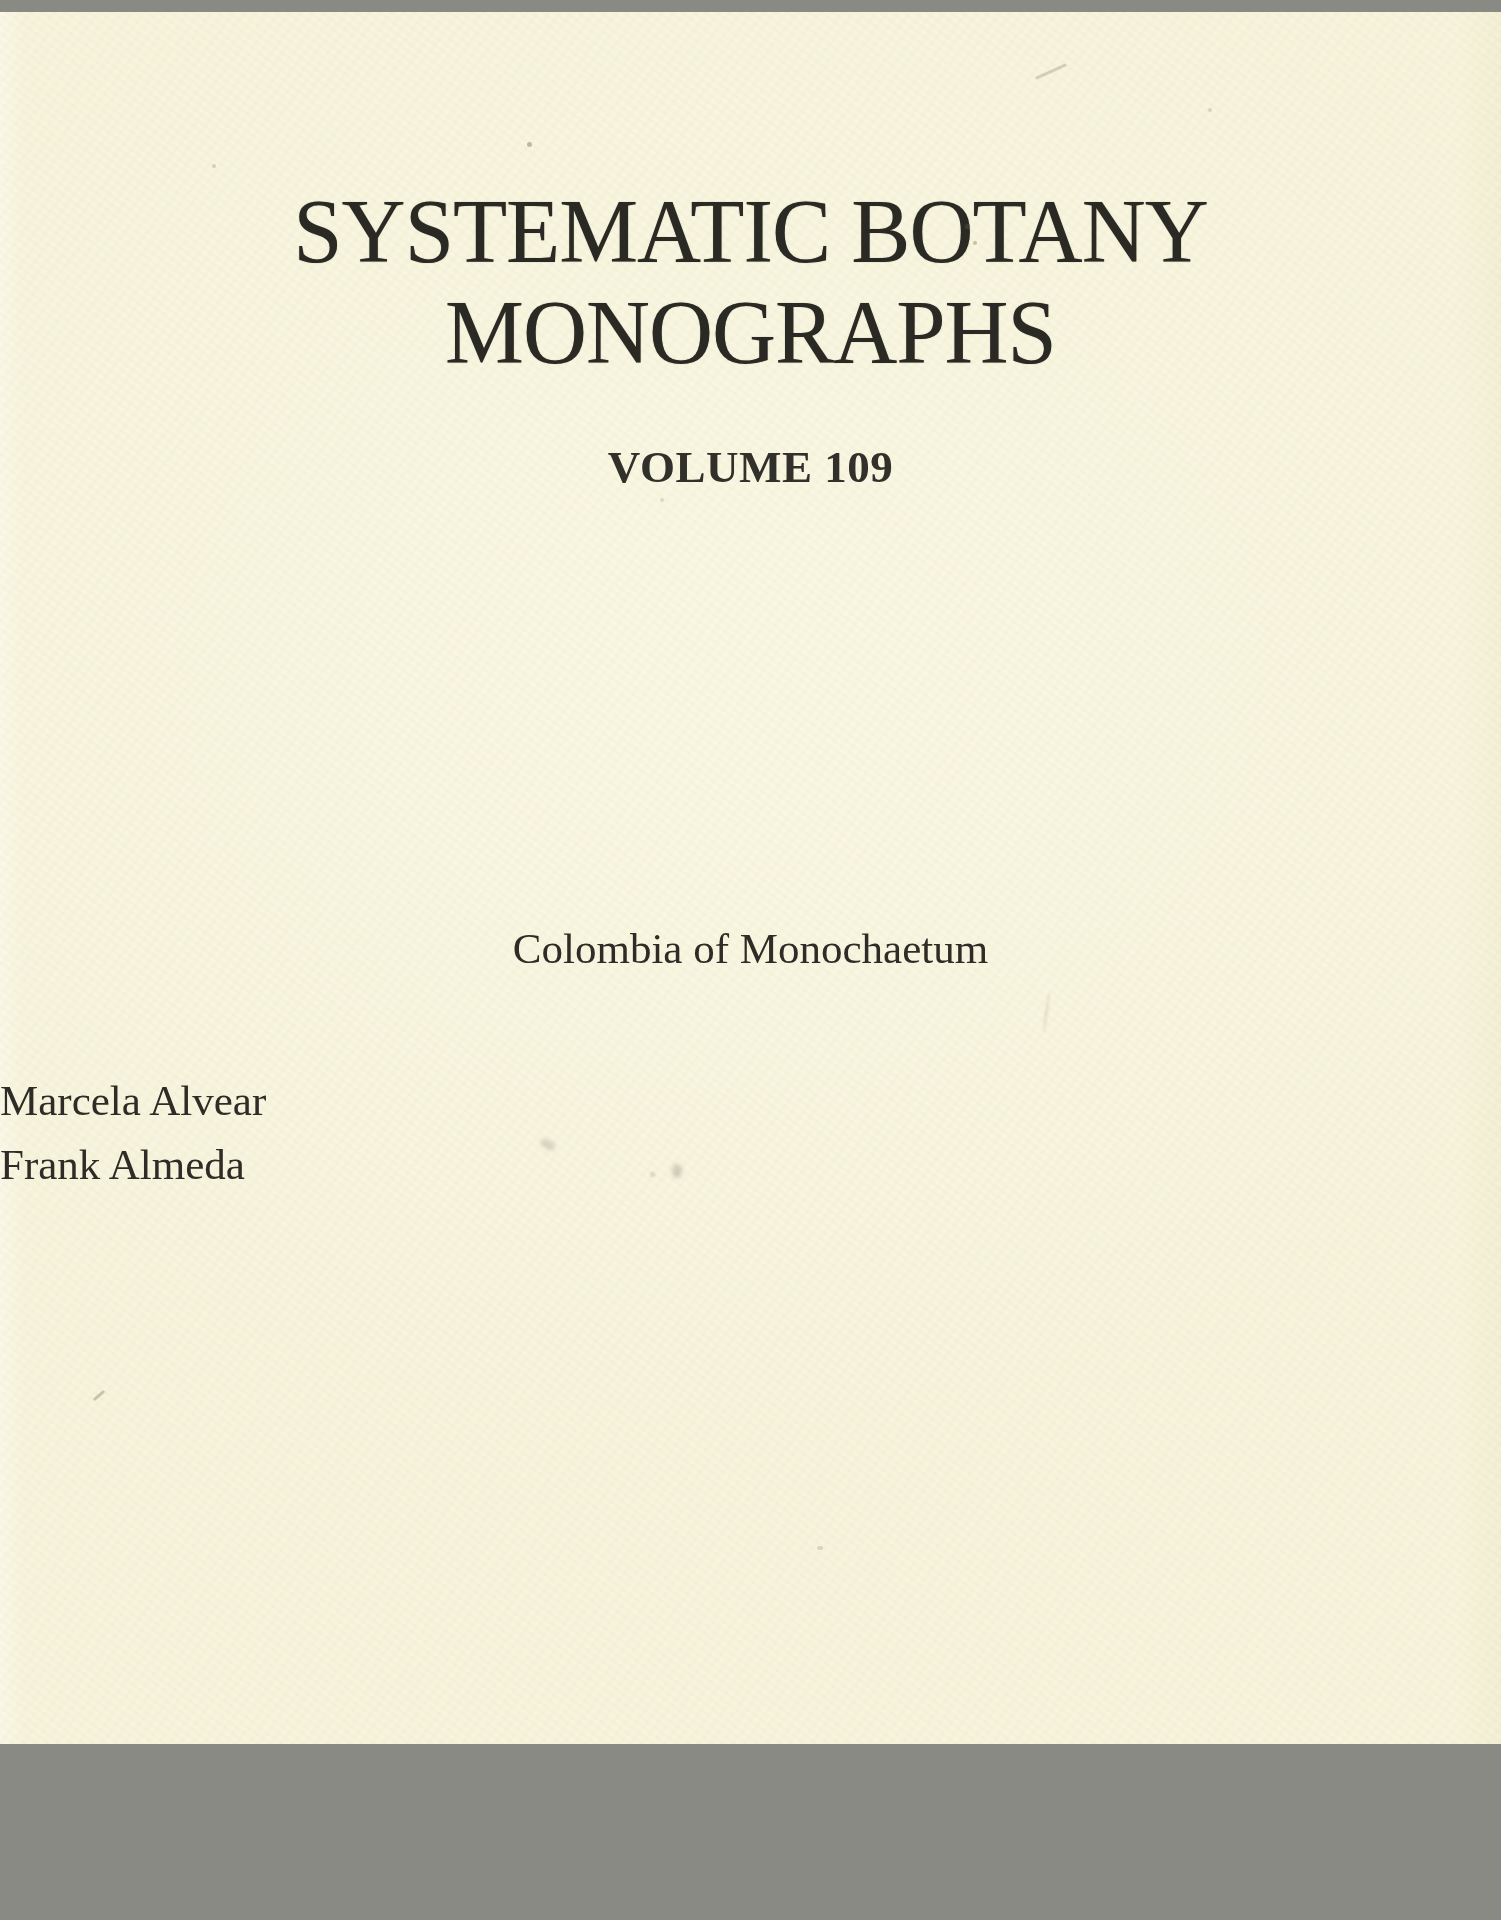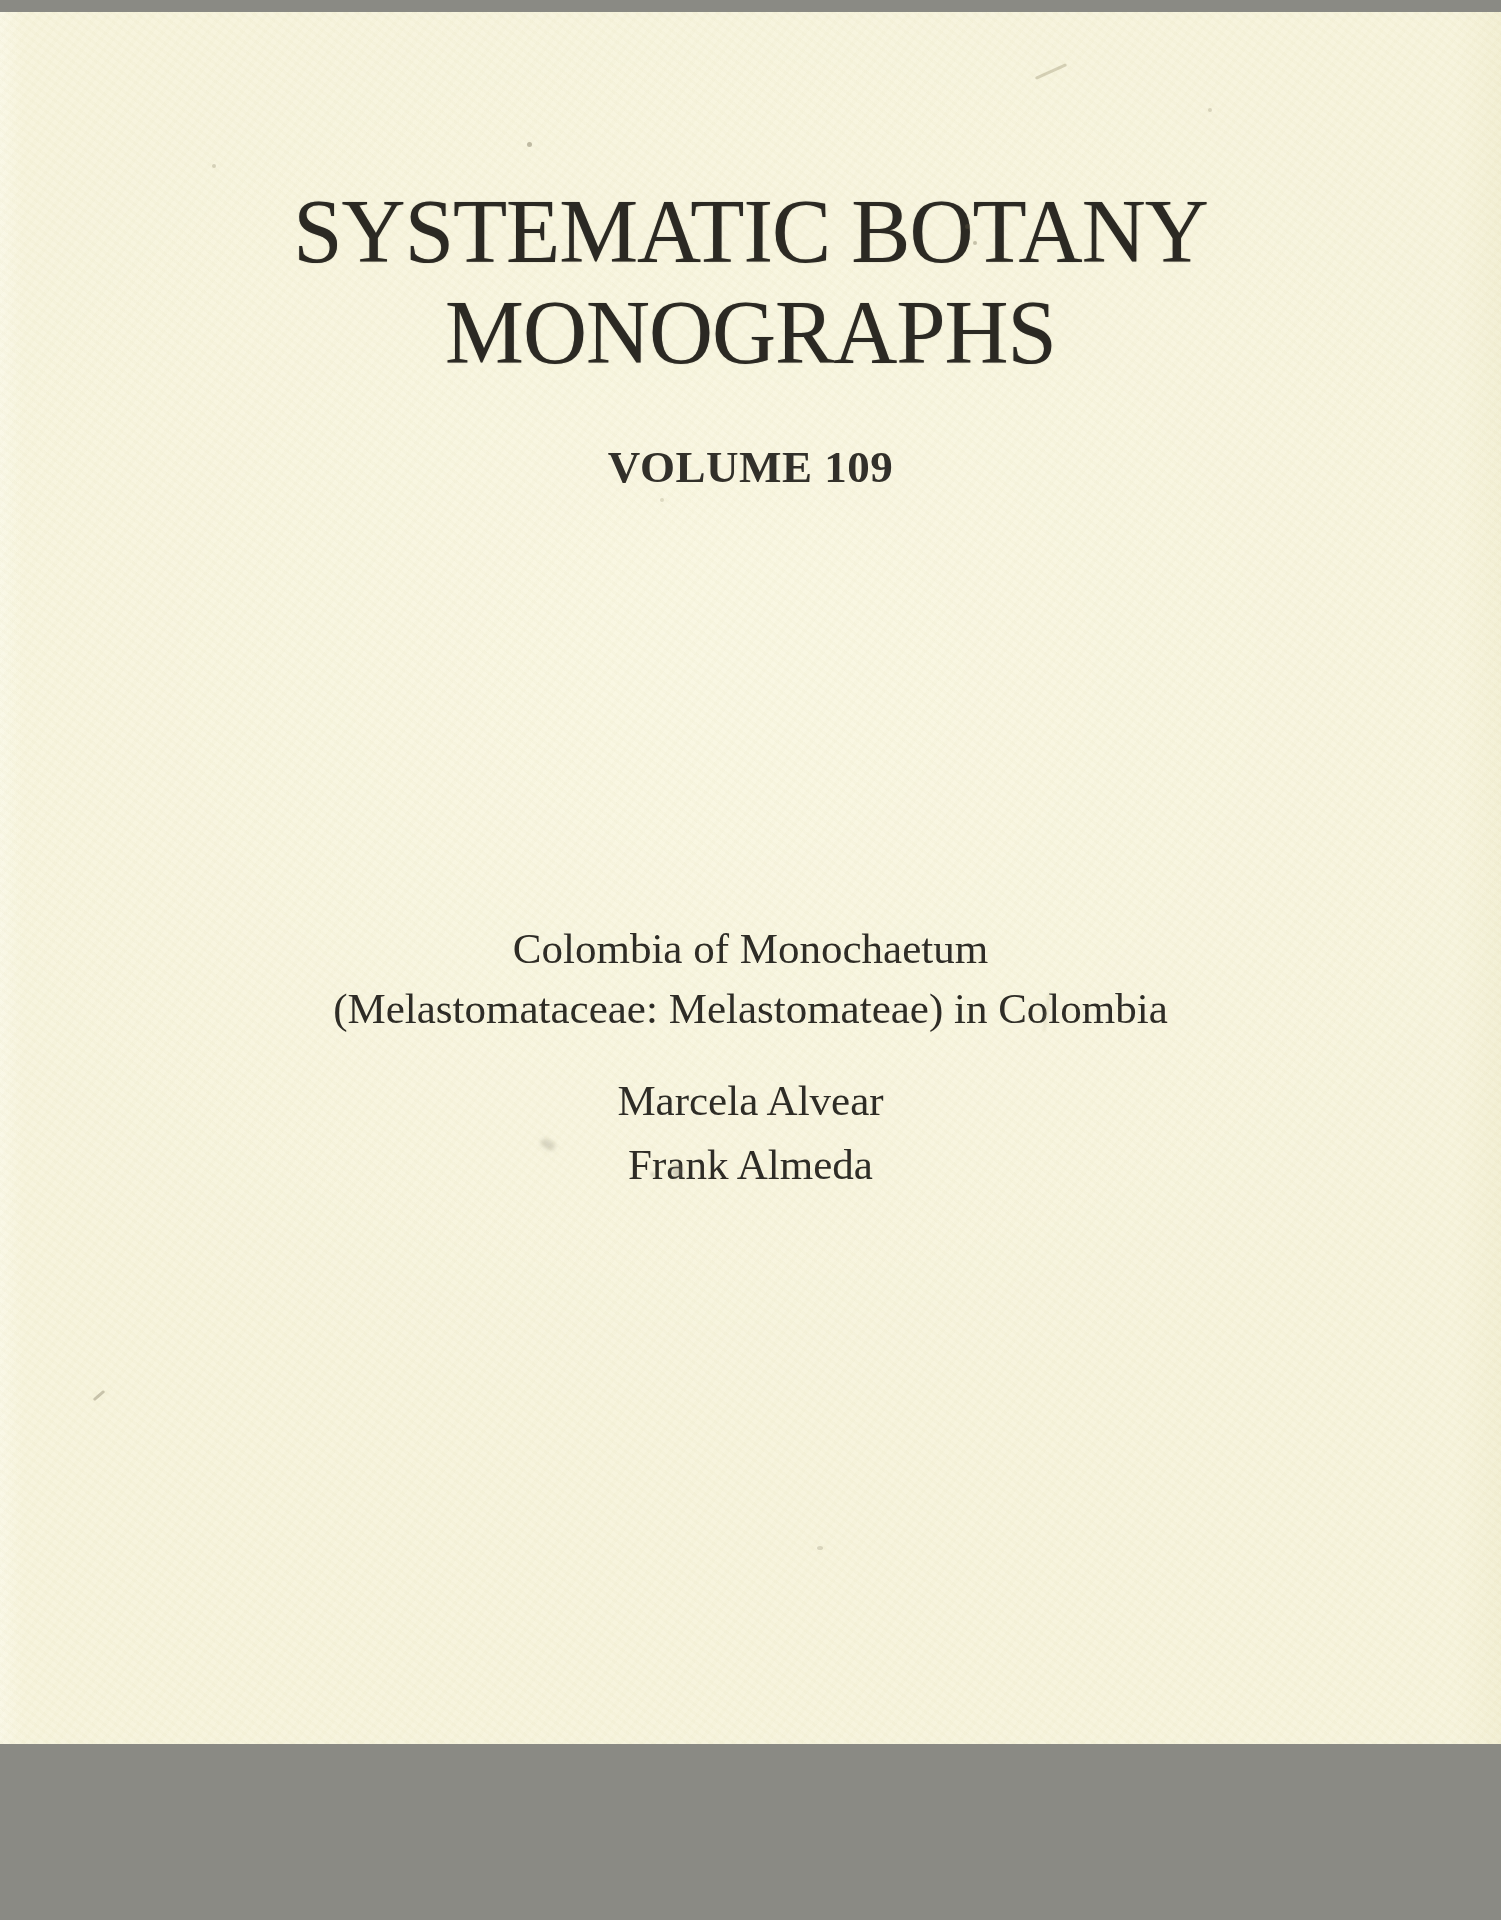--- a/index.html
+++ b/index.html
@@ -63,21 +63,21 @@
     font-size: 43px;
     line-height: 60px;
     color: #2e2c26;
   }
   .work-title .genus { }
   .authors {
     position: absolute;
     top: 1057px;
     left: 0;
     width: 100%;
-    text-align: center;
+    text-align: left;
     font-size: 43px;
     line-height: 64px;
     color: #2e2c26;
   }
   
   .speck {
     position: absolute;
     border-radius: 50%;
     pointer-events: none;
   }
@@ -107,21 +107,20 @@
 
   <div class="series-title">
     <div>SYSTEMATIC BOTANY</div>
     <div>MONOGRAPHS</div>
   </div>
 
   <div class="volume">VOLUME 109</div>
 
   <div class="work-title">
     <div><span>Colombia of </span><span class="genus">Monochaetum</span></div>
-    <div>(Melastomataceae: Melastomateae) in Colombia</div>
   </div>
 
   <div class="authors">
     <div>Marcela Alvear</div>
     <div>Frank Almeda</div>
   </div>
 
   <div class="speck s1"></div>
   <div class="speck s2"></div>
   <div class="speck s3"></div>

